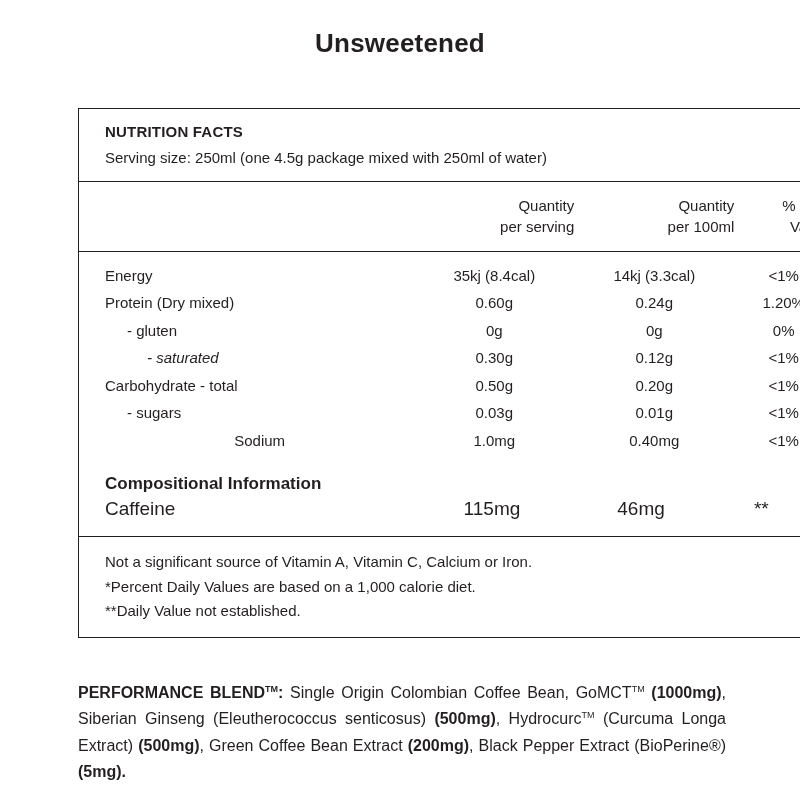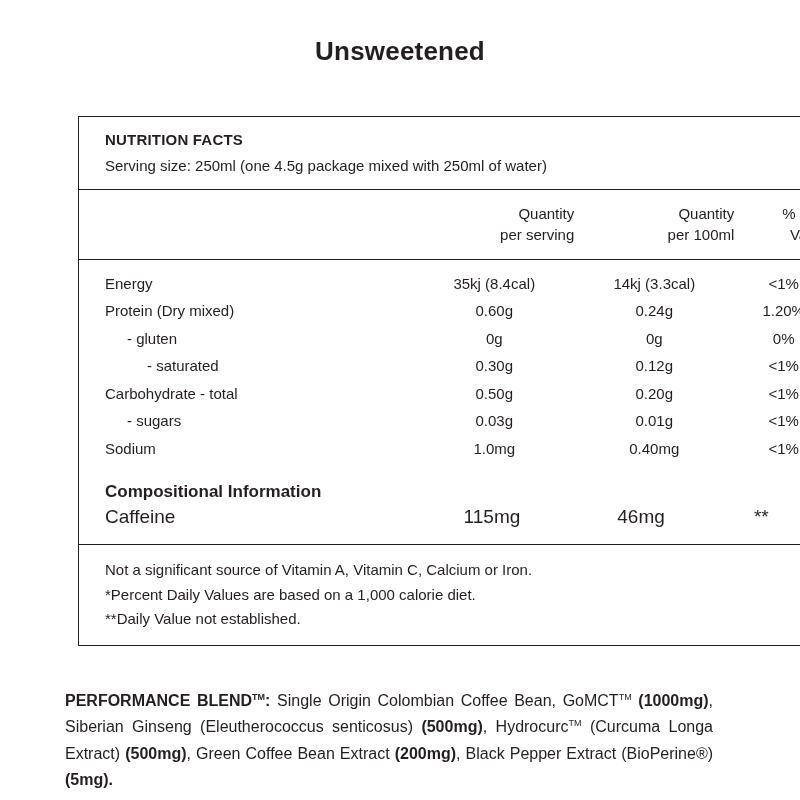--- a/index.html
+++ b/index.html
@@ -18,21 +18,21 @@
     position: relative;
     width: 800px;
     height: 800px;
     box-sizing: border-box;
   }
   .title {
     text-align: center;
     font-size: 26px;
     font-weight: bold;
     letter-spacing: 0.2px;
-    margin-top: 36px;
+    margin-top: 28px;
     margin-bottom: 0;
     color: #231f20;
   }
   .panel {
     position: absolute;
     left: 78px;
     top: 80px;
     width: 764px;
     border: 1px solid #231f20;
     box-sizing: border-box;
@@ -80,24 +80,24 @@
   }
   .colhead-row td.col-label { text-align: left; }
   .colhead-sub { display: block; }
 
   .data-row td {
     padding-top: 4px !important;
     padding-bottom: 4px !important;
     line-height: 1.3;
   }
   .data-row.first td { padding-top: 14px !important; }
-  .data-row.last td { padding-bottom: 12px !important; }
+  .data-row.last td { padding-bottom: 12px !important; text-align: center; }
 
   .indent1 { padding-left: 48px !important; }
-  .indent2 { padding-left: 68px !important; }
+  .indent2 { padding-left: 68px !important; font-style: italic; }
   .comp-title {
     font-size: 17px;
     font-weight: bold;
     margin-bottom: 0;
   }
   table.comp {
     width: 100%;
     border-collapse: collapse;
     font-size: 19px;
     margin-top: 2px;
@@ -106,21 +106,21 @@
   table.comp .col-label { padding-left: 0 !important; }
   .comp-wrap { padding: 12px 26px 14px 26px; }
 
   .footnotes {
     padding: 13px 26px 14px 26px;
     font-size: 15px;
     line-height: 1.62;
   }
   .blend {
     position: absolute;
-    left: 65px;
+    left: 78px;
     top: 652px;
     width: 648px;
     font-size: 16px;
     line-height: 1.65;
     text-align: justify;
     text-justify: inter-word;
   }
   .blend b { font-weight: bold; }
   sup.tm {
     font-size: 9px;

